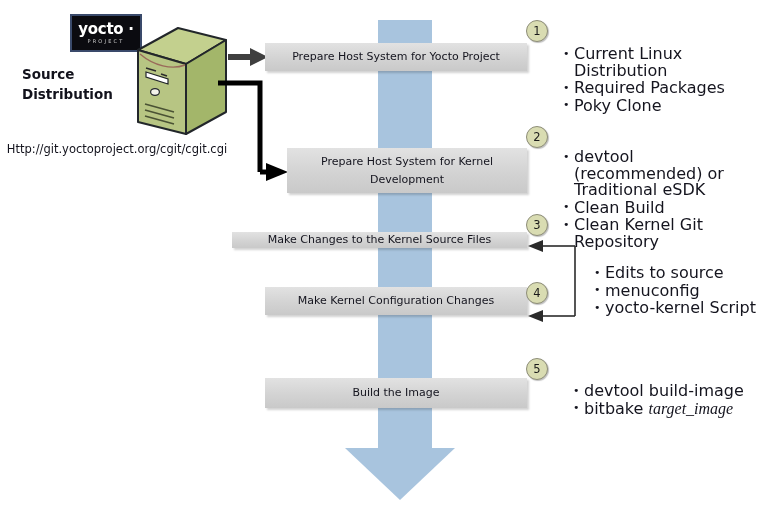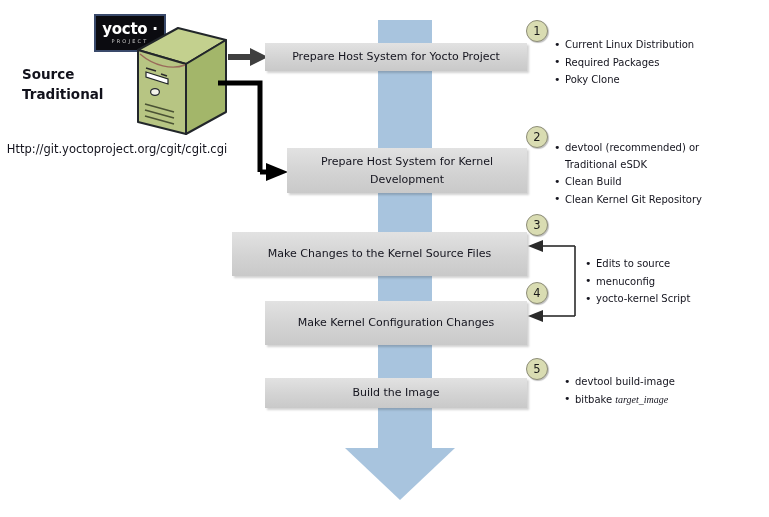--- a/index.html
+++ b/index.html
@@ -48,21 +48,20 @@
     width: 72px;
     height: 38px;
     background: #0b0b10;
     border: 2px solid #3a4a6b;
     box-sizing: border-box;
     display: flex;
     flex-direction: column;
     align-items: center;
     justify-content: center;
     line-height: 1;
-    margin-left: 24px;
   }
   .yocto-logo .yl-main {
     color: #ffffff;
     font-size: 15px;
     font-weight: 600;
     letter-spacing: -0.3px;
   }
   .yocto-logo .yl-sub {
     color: #cfcfcf;
     font-size: 5px;
@@ -100,22 +99,22 @@
     align-items: center;
     justify-content: center;
     text-align: center;
     font-size: 11px;
     color: #14141e;
     line-height: 18px;
     box-sizing: border-box;
   }
   #box1 { left: 265px; top: 43px;  width: 262px; height: 28px; }
   #box2 { left: 287px; top: 148px; width: 240px; height: 45px; text-align: center; }
-  #box3 { left: 232px; top: 232px; width: 295px; height: 44px; }
-  #box4 { left: 265px; top: 301px; width: 262px; height: 44px; }
+  #box3 { left: 232px; top: 232px; width: 295px; height: 16px; }
+  #box4 { left: 265px; top: 287px; width: 262px; height: 28px; }
   #box5 { left: 265px; top: 378px; width: 262px; height: 30px; }
 
   
   .badge {
     width: 22px;
     height: 22px;
     border-radius: 50%;
     background: #d9dcb2;
     border: 1.5px solid #8e8e78;
     box-sizing: border-box;
@@ -128,23 +127,23 @@
   }
   #badge1 { left: 526px; top: 20px; }
   #badge2 { left: 526px; top: 126px; }
   #badge3 { left: 526px; top: 214px; }
   #badge4 { left: 526px; top: 282px; }
   #badge5 { left: 526px; top: 358px; }
 
   
   .blist {
     list-style: none;
-    margin: 0;
+    margin: 9px;
     padding: 0;
-    font-size: 10px;
+    font-size: 16px;
     line-height: 16.5px;
     color: #14141e;
   }
   .blist li {
     position: relative;
     padding-left: 12px;
     margin: 0 0 1px 0;
   }
   .blist li::before {
     content: "\2022";
@@ -169,21 +168,21 @@
   <div class="abs flowband"></div>
   <div class="abs flowhead"></div>
 
   <div class="abs yocto-logo">
     <span class="yl-main">yocto ·</span>
     <span class="yl-sub">PROJECT</span>
   </div>
 
   <div class="abs src-label">
     <div>Source</div>
-    <div>Traditional</div>
+    <div>Distribution</div>
   </div>
 
   <div class="abs src-url">Http://git.yoctoproject.org/cgit/cgit.cgi</div>
 
   <svg class="abs server" viewBox="0 0 96 112">
     <polygon points="4,24 44,2 92,14 52,38" fill="#c3d08e" stroke="#22262a" stroke-width="2" stroke-linejoin="round"></polygon>
     <polygon points="4,24 52,38 52,108 4,96" fill="#b7c583" stroke="#22262a" stroke-width="2" stroke-linejoin="round"></polygon>
     <polygon points="52,38 92,14 92,86 52,108" fill="#a3b66a" stroke="#22262a" stroke-width="2" stroke-linejoin="round"></polygon>
     <path d="M6,28 C20,40 38,44 51,39" fill="none" stroke="#9a6a5a" stroke-width="1.4"></path>
     <path d="M12,46 L34,53 L34,58 L12,51 Z" fill="#ffffff" stroke="#22262a" stroke-width="1.2"></path>

